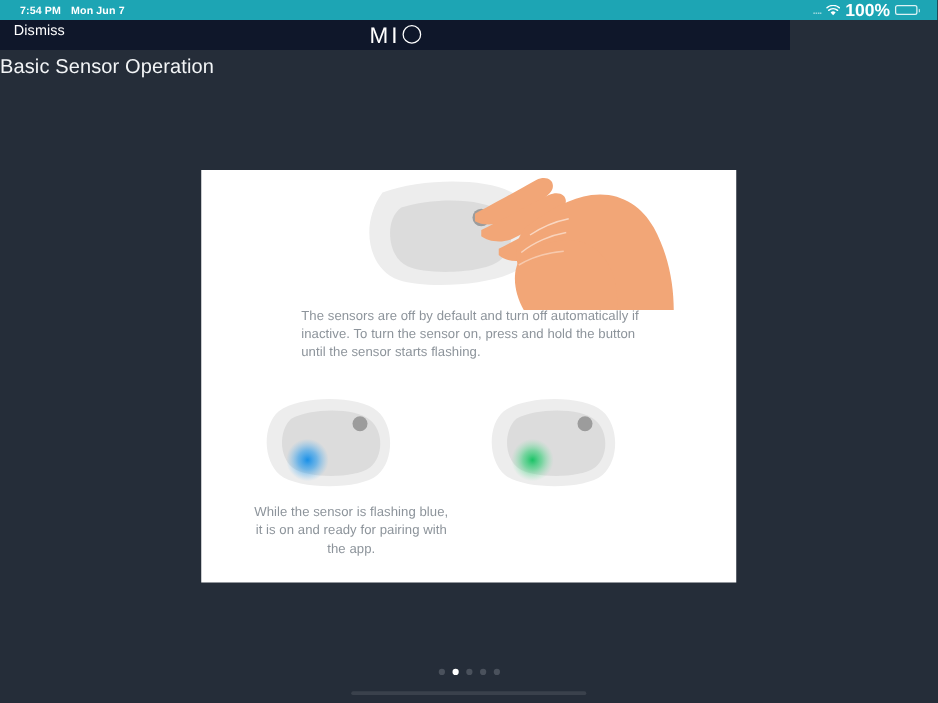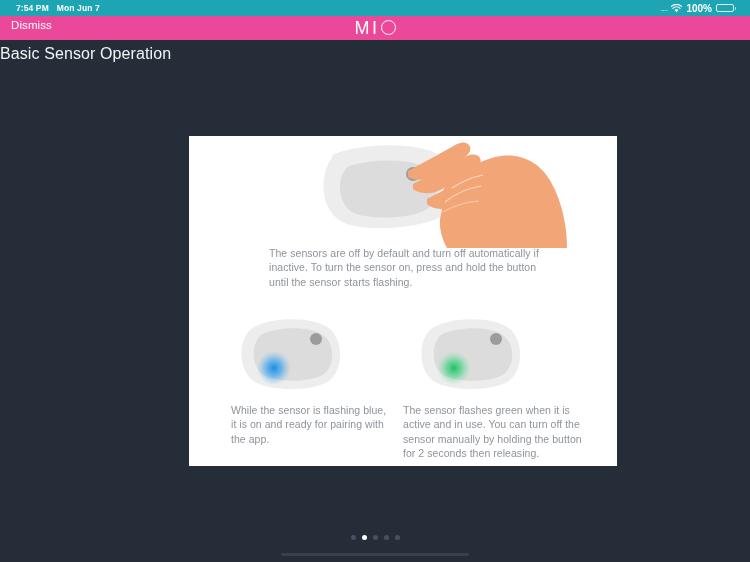--- a/index.html
+++ b/index.html
@@ -48,21 +48,21 @@
     color: rgba(255,255,255,0.55);
     font-size: 8px;
     letter-spacing: -0.5px;
   }
   .wifi-icon {
     display: inline-block;
     width: 11px;
     height: 9px;
     position: relative;
   }
-  .battery-pct { font-size: 10px; font-weight: bold; }
+  .battery-pct { font-size: 14px; font-weight: bold; }
   .battery-icon {
     width: 18px;
     height: 8px;
     border: 1px solid rgba(255,255,255,0.85);
     border-radius: 2px;
     position: relative;
     box-sizing: border-box;
     padding: 1px;
   }
   .battery-icon::after {
@@ -76,23 +76,23 @@
   .battery-fill {
     width: 100%; height: 100%;
     background: #ffffff;
     border-radius: 0.5px;
   }
 
   
   .navbar {
     position: absolute;
     top: 16px; left: 0;
-    width: 750px;
+    width: 632px;
     height: 24px;
-    background: #ec4899;
+    background: #0f172a;
     z-index: 4;
   }
   .dismiss-btn {
     position: absolute;
     left: 11px;
     top: 3px;
     color: #ffffff;
     font-size: 11.5px;
     letter-spacing: 0.1px;
     background: none;
@@ -136,21 +136,20 @@
 
   
   .card {
     position: absolute;
     left: 161px;
     top: 136px;
     width: 428px;
     height: 330px;
     background: #ffffff;
     overflow: hidden;
-    margin-left: 28px;
   }
 
   
   .hero {
     position: absolute;
     left: 0; top: 0;
     width: 428px;
     height: 112px;
   }
   .hero svg { display: block; }
@@ -168,21 +167,21 @@
     width: 272px;
   }
 
   .panel-left  { position: absolute; left: 42px;  top: 175px; width: 160px; }
   .panel-right { position: absolute; left: 214px; top: 175px; width: 194px; }
 
   .device-wrap { width: 124px; height: 84px; position: relative; }
   .device-wrap.right { margin-left: 8px; }
 
   .para-sub { position: relative; margin-top: 8px; }
-  .para-left  { width: 156px; }
+  .para-left  { width: 156px; text-align: center; }
   .para-right { width: 192px; }
 
   
   .page-dots {
     position: absolute;
     left: 0; right: 0;
     top: 535px;
     display: flex;
     justify-content: center;
     gap: 6px;
@@ -299,21 +298,20 @@
             <stop offset="45%" stop-color="#35cf78" stop-opacity="0.6"></stop>
             <stop offset="100%" stop-color="#79e3a7" stop-opacity="0"></stop>
           </radialGradient>
         </defs>
         <path d="M20 18 C38 5 84 5 99 18 C112 29 113 57 99 69 C85 81 36 81 21 69 C7 57 7 29 20 18 Z" fill="#ededed"></path>
         <path d="M30 24 C46 15 82 15 93 25 C104 34 104 54 93 63 C81 72 42 72 31 63 C20 54 20 33 30 24 Z" fill="#dcdcdc"></path>
         <circle cx="85" cy="28" r="6" fill="#9c9c9c"></circle>
         <circle cx="43" cy="57" r="17" fill="url(#glowGreen)"></circle>
       </svg>
     </div>
-    <div class="para para-sub para-right">The sensor flashes green when it is active and in use. You can turn off the sensor manually by holding the button for 2 seconds then releasing.</div>
   </div>
 
 </div>
 
 <div class="page-dots">
   <span class="dot"></span>
   <span class="dot active"></span>
   <span class="dot"></span>
   <span class="dot"></span>
   <span class="dot"></span>

